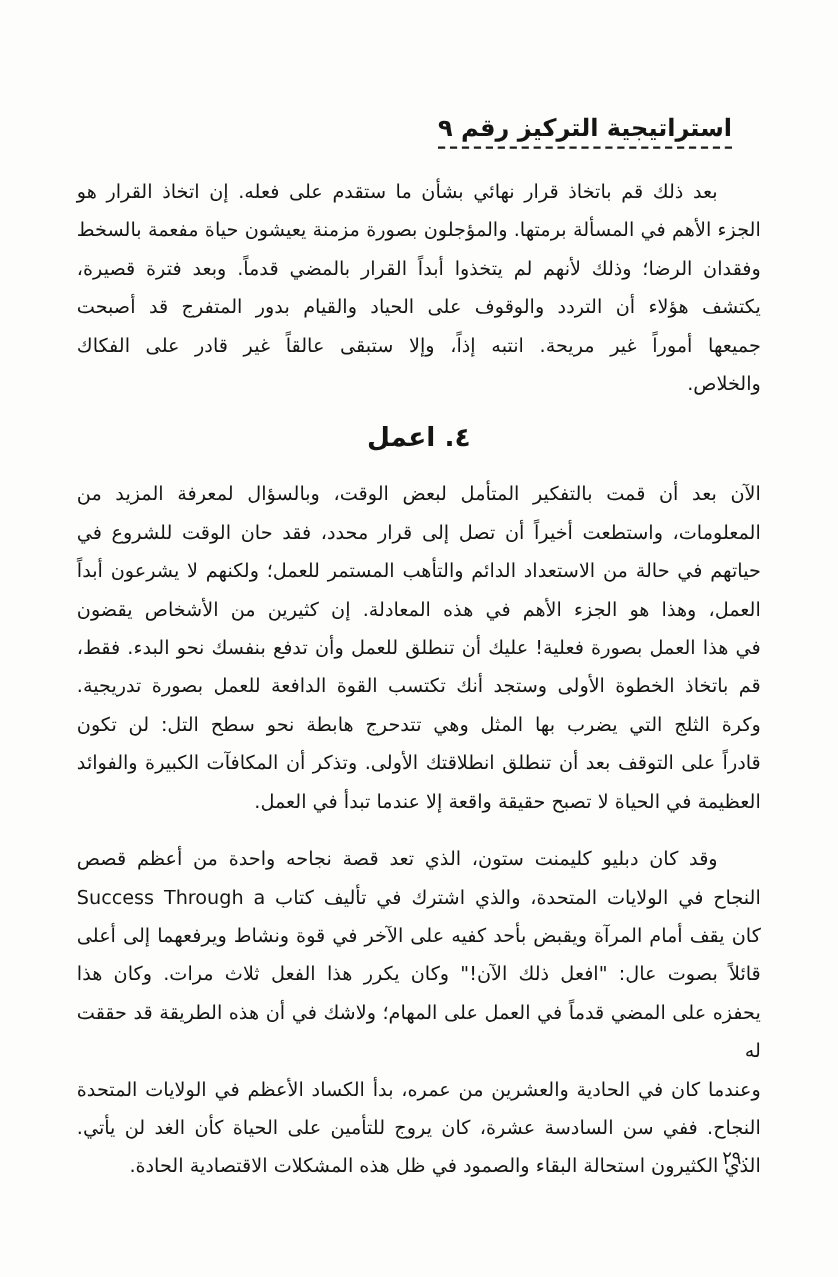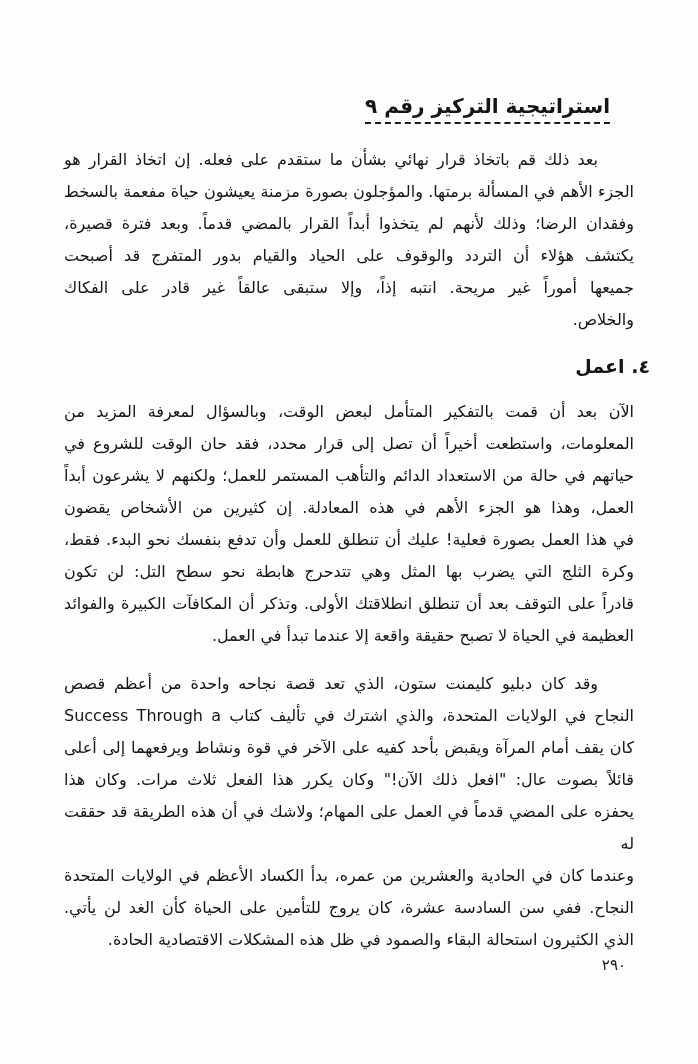--- a/index.html
+++ b/index.html
@@ -50,24 +50,24 @@
   }
   .para .line:last-child{
     text-align-last:right;
   }
   .para.indent .line:first-child{
     text-indent:36px; 
   }
   .para.spaced{margin-top:12px;}
   .heading{
     margin:10px 0 4px 0;
-    font-size:19px;
+    font-size:22px;
     line-height:28px;
     font-weight:bold;
-    text-align:right;
+    text-align:center;
   }
   
   .folio{
     position:absolute;
     top:956px;
     right:72px;
     font-size:15px;
     direction:rtl;
   }
 </style>
@@ -92,20 +92,21 @@
       </div>
 
     <h2 class="heading">٤. اعمل</h2>
 
     <div class="para">
         <div class="line">الآن بعد أن قمت بالتفكير المتأمل لبعض الوقت، وبالسؤال لمعرفة المزيد من</div>
         <div class="line">المعلومات، واستطعت أخيراً أن تصل إلى قرار محدد، فقد حان الوقت للشروع في</div>
         <div class="line">حياتهم في حالة من الاستعداد الدائم والتأهب المستمر للعمل؛ ولكنهم لا يشرعون أبداً</div>
         <div class="line">العمل، وهذا هو الجزء الأهم في هذه المعادلة. إن كثيرين من الأشخاص يقضون</div>
         <div class="line">في هذا العمل بصورة فعلية! عليك أن تنطلق للعمل وأن تدفع بنفسك نحو البدء. فقط،</div>
+        <div class="line">قم باتخاذ الخطوة الأولى وستجد أنك تكتسب القوة الدافعة للعمل بصورة تدريجية.</div>
         <div class="line">وكرة الثلج التي يضرب بها المثل وهي تتدحرج هابطة نحو سطح التل: لن تكون</div>
         <div class="line">قادراً على التوقف بعد أن تنطلق انطلاقتك الأولى. وتذكر أن المكافآت الكبيرة والفوائد</div>
         <div class="line">العظيمة في الحياة لا تصبح حقيقة واقعة إلا عندما تبدأ في العمل.</div>
       </div>
 
     <div class="para indent spaced">
         <div class="line">وقد كان دبليو كليمنت ستون، الذي تعد قصة نجاحه واحدة من أعظم قصص</div>
         <div class="line">النجاح في الولايات المتحدة، والذي اشترك في تأليف كتاب Success Through a</div>
         <div class="line">كان يقف أمام المرآة ويقبض بأحد كفيه على الآخر في قوة ونشاط ويرفعهما إلى أعلى</div>
         <div class="line">قائلاً بصوت عال: "افعل ذلك الآن!" وكان يكرر هذا الفعل ثلاث مرات. وكان هذا</div>

